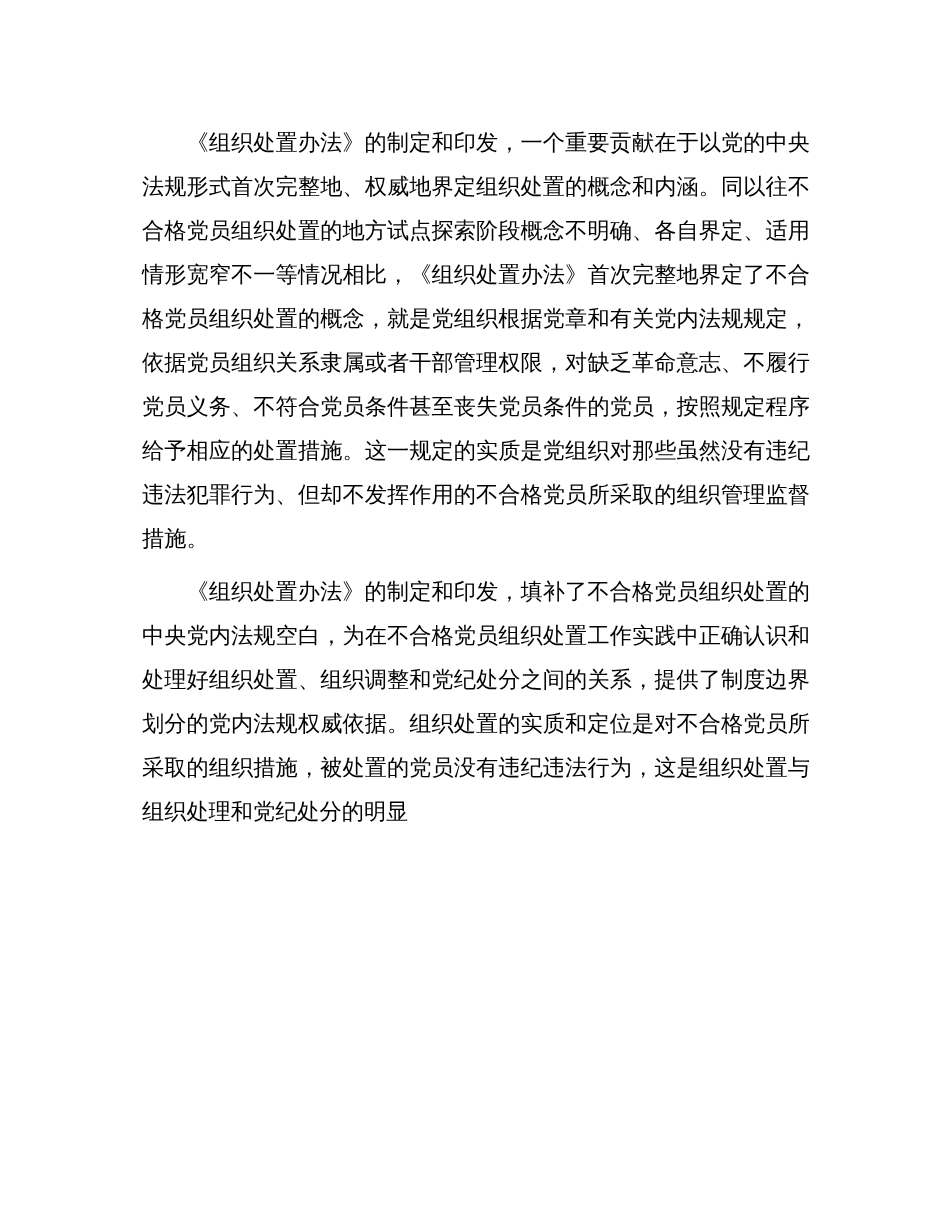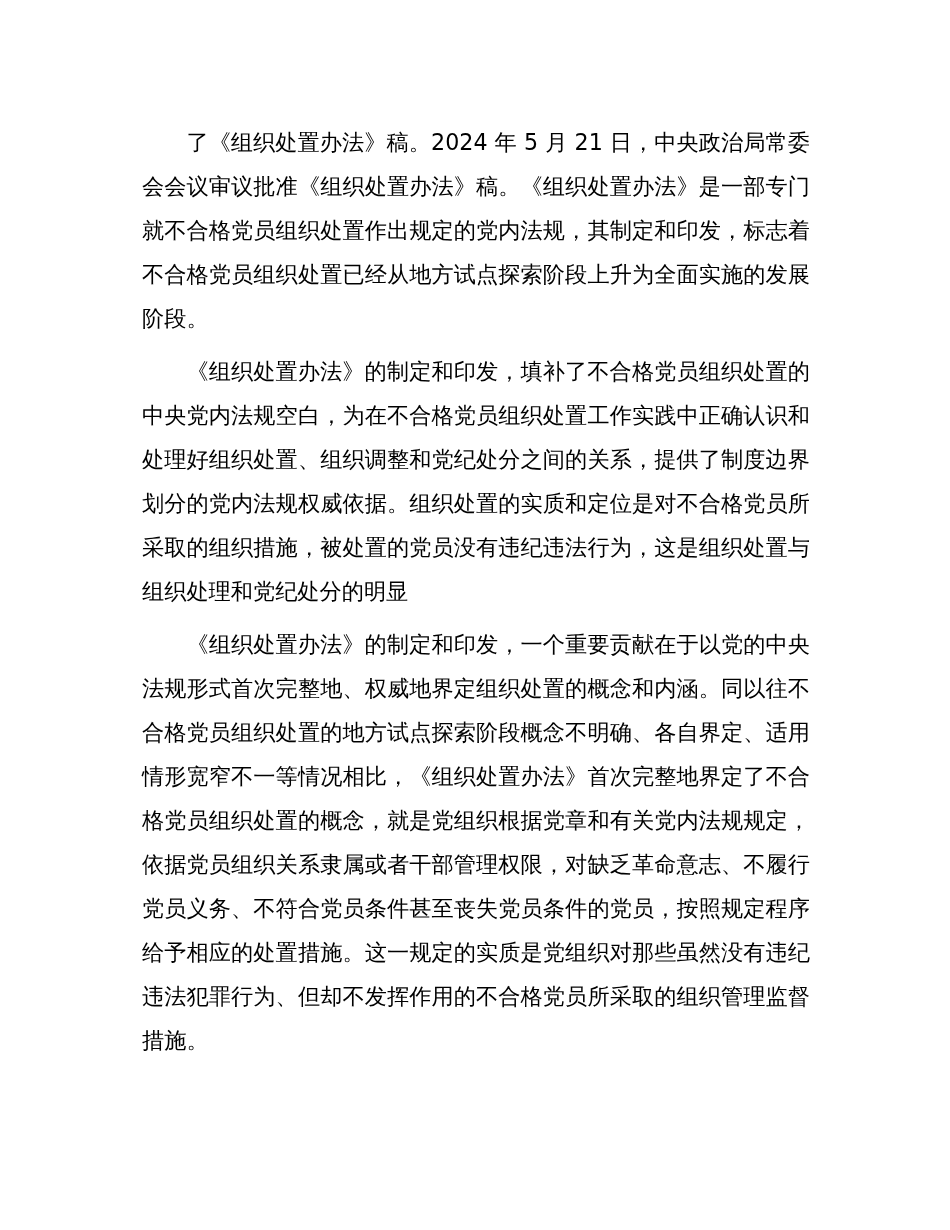--- a/index.html
+++ b/index.html
@@ -31,16 +31,15 @@
     word-break: break-all;
   }
   .para.continued {
     text-indent: 44.4px;
   }
 </style>
 </head>
 <body>
 
 <div class="page">
-  <p class="para continued">了《组织处置办法》稿。2024 年 5 月 21 日，中央政治局常委会会议审议批准《组织处置办法》稿。《组织处置办法》是一部专门就不合格党员组织处置作出规定的党内法规，其制定和印发，标志着不合格党员组织处置已经从地方试点探索阶段上升为全面实施的发展阶段。</p>
+  <p class="para">《组织处置办法》的制定和印发，一个重要贡献在于以党的中央法规形式首次完整地、权威地界定组织处置的概念和内涵。同以往不合格党员组织处置的地方试点探索阶段概念不明确、各自界定、适用情形宽窄不一等情况相比，《组织处置办法》首次完整地界定了不合格党员组织处置的概念，就是党组织根据党章和有关党内法规规定，依据党员组织关系隶属或者干部管理权限，对缺乏革命意志、不履行党员义务、不符合党员条件甚至丧失党员条件的党员，按照规定程序给予相应的处置措施。这一规定的实质是党组织对那些虽然没有违纪违法犯罪行为、但却不发挥作用的不合格党员所采取的组织管理监督措施。</p>
   <p class="para">《组织处置办法》的制定和印发，填补了不合格党员组织处置的中央党内法规空白，为在不合格党员组织处置工作实践中正确认识和处理好组织处置、组织调整和党纪处分之间的关系，提供了制度边界划分的党内法规权威依据。组织处置的实质和定位是对不合格党员所采取的组织措施，被处置的党员没有违纪违法行为，这是组织处置与组织处理和党纪处分的明显</p>
-  <p class="para">《组织处置办法》的制定和印发，一个重要贡献在于以党的中央法规形式首次完整地、权威地界定组织处置的概念和内涵。同以往不合格党员组织处置的地方试点探索阶段概念不明确、各自界定、适用情形宽窄不一等情况相比，《组织处置办法》首次完整地界定了不合格党员组织处置的概念，就是党组织根据党章和有关党内法规规定，依据党员组织关系隶属或者干部管理权限，对缺乏革命意志、不履行党员义务、不符合党员条件甚至丧失党员条件的党员，按照规定程序给予相应的处置措施。这一规定的实质是党组织对那些虽然没有违纪违法犯罪行为、但却不发挥作用的不合格党员所采取的组织管理监督措施。</p>
 </div>
 
 </body></html>

